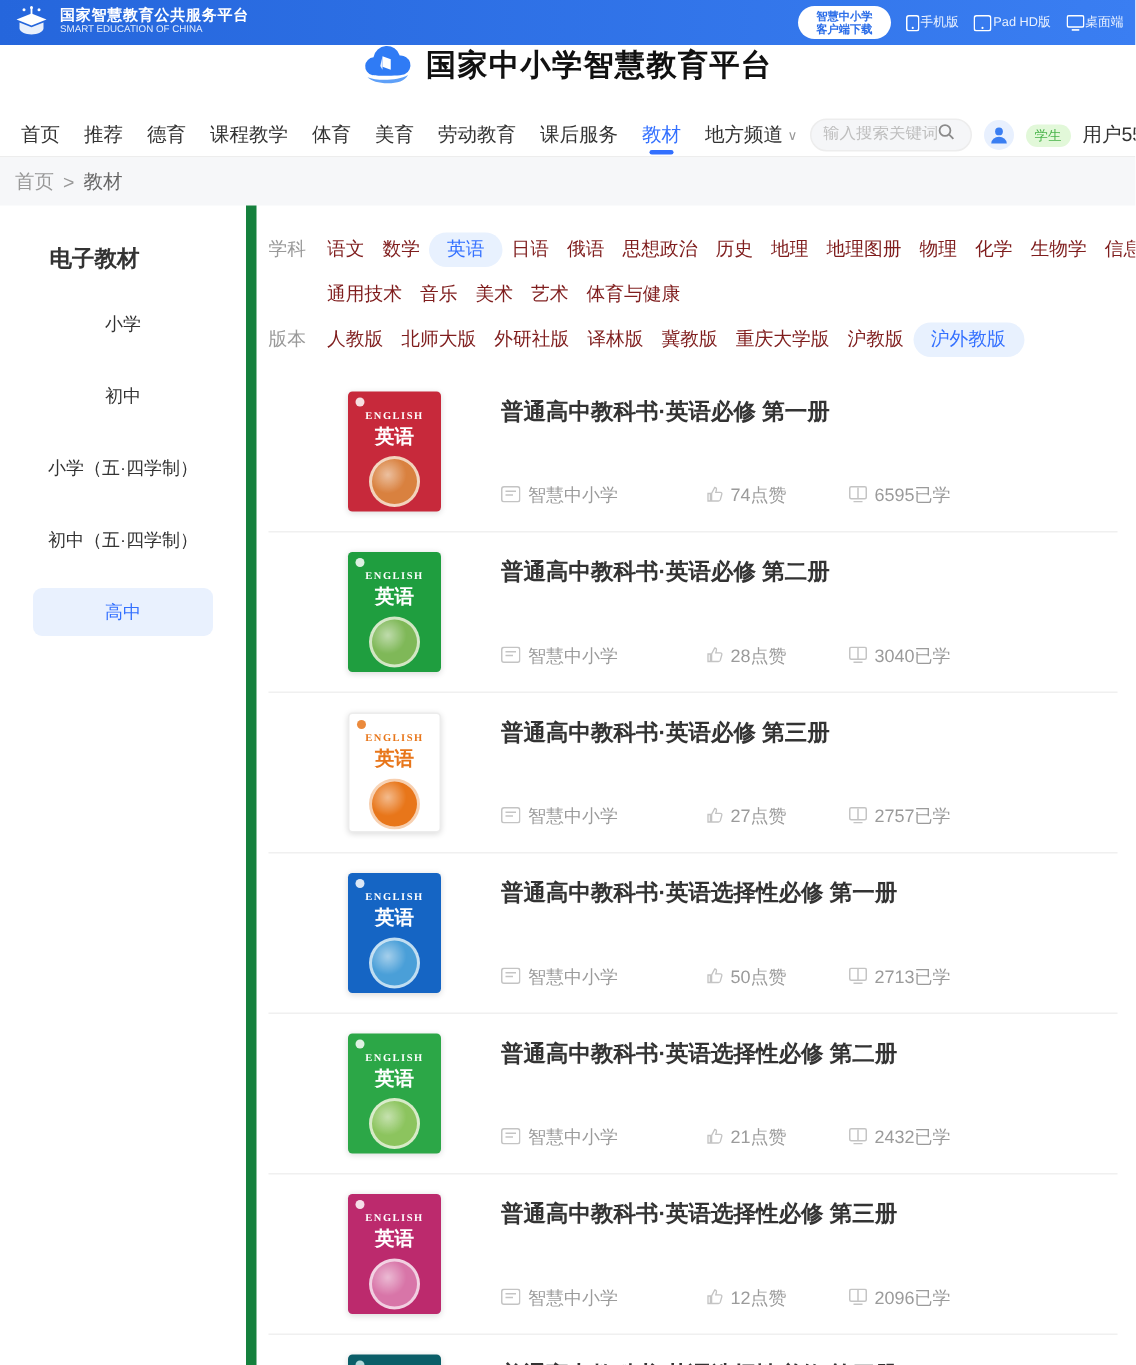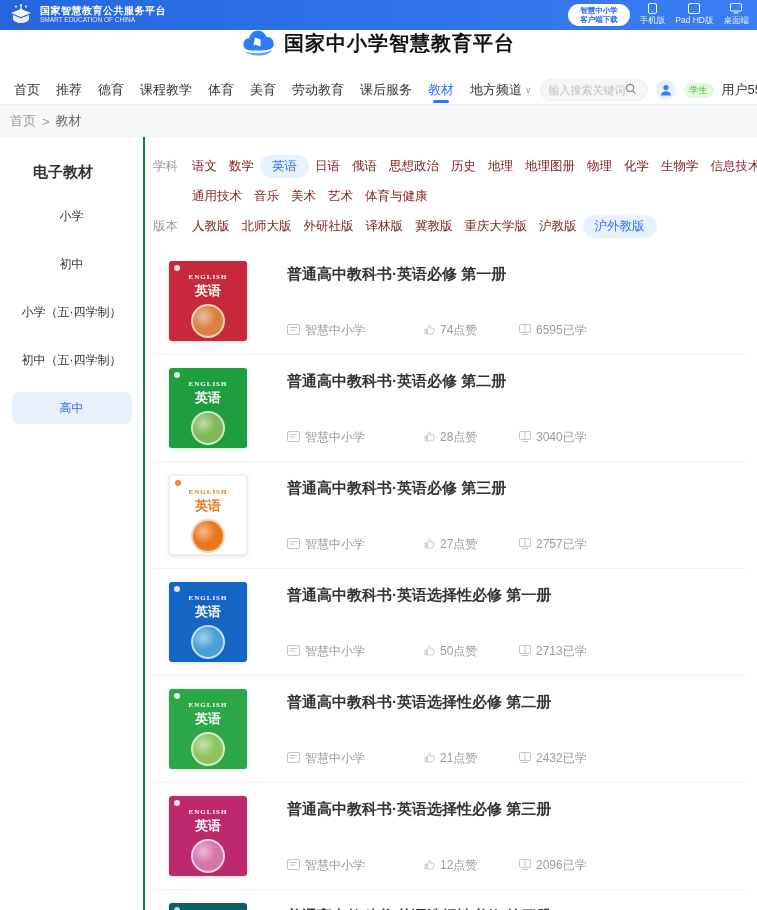--- a/index.html
+++ b/index.html
@@ -10,74 +10,74 @@
   .topbar { height:30px; background:linear-gradient(90deg,#2566dc,#3a7ef2);
     display:flex; align-items:center; padding:0 8px; color:#fff; }
   .tb-logo { display:flex; align-items:center; gap:6px; }
   .tb-logo svg { display:block; }
   .tb-logo-text { line-height:1.05; }
   .tb-title { font-size:10px; font-weight:bold; letter-spacing:.5px; }
   .tb-sub { font-size:6.5px; opacity:.85; transform-origin:left; }
   .tb-right { margin-left:auto; display:flex; align-items:center; gap:10px; }
   .tb-pill { background:#fff; color:#2b6de8; border-radius:12px; padding:2px 12px;
     font-size:7.5px; line-height:9px; text-align:center; font-weight:bold; cursor:pointer; }
-  .tb-link { display:flex; flex-direction:column; align-items:center; gap:1px;
+  .tb-link { display:flex; flex-direction:row; align-items:center; gap:1px;
     font-size:8.5px; color:#eaf2ff; cursor:pointer; }
   .tb-link svg { display:block; }
 
   
   .site-header { height:46px; display:flex; align-items:flex-start; justify-content:center; gap:8px; background:#fff; }
   .site-title { font-size:20px; font-weight:bold; color:#111; letter-spacing:1px; }
 
   
   .navbar { height:29px; display:flex; align-items:center; padding:0 6px;
     border-bottom:1px solid #ededed; background:#fff; }
   .nav-item { font-size:13px; color:#333; padding:0 8px; cursor:pointer; position:relative;
     height:100%; display:flex; align-items:center; white-space:nowrap; }
   .nav-item.active { color:#3370ff; }
   .nav-item.active::after { content:""; position:absolute; left:50%; transform:translateX(-50%);
     bottom:1px; width:16px; height:3px; border-radius:2px; background:#3370ff; }
   .nav-caret { font-size:9px; color:#999; margin-left:3px; }
   .nav-right { margin-left:auto; display:flex; align-items:center; gap:8px; }
   .search-box { width:108px; height:22px; background:#f5f6f8; border:1px solid #ededed;
     border-radius:12px; display:flex; align-items:center; padding:0 8px; }
   .search-box input { border:0; outline:0; background:transparent; width:76px;
-    font-size:11px; color:#333; font-family:Liberation Sans, sans-serif; }
+    font-size:11px; color:#333; font-family:Liberation Mono, monospace; }
   .search-box input::placeholder { color:#bfbfbf; }
   .avatar { width:20px; height:20px; border-radius:50%; background:#e8f0fe;
     display:flex; align-items:center; justify-content:center; cursor:pointer; }
   .badge { background:#e2f8d9; color:#49b34a; font-size:9px; padding:1px 6px;
     border-radius:8px; white-space:nowrap; }
   .user-name { font-size:13px; color:#333; white-space:nowrap; cursor:pointer; }
 
   
   .breadcrumb { height:32px; background:#f6f7f9; display:flex; align-items:center;
     padding:0 10px; font-size:13px; color:#999; gap:6px; }
   .crumb-current { color:#666; }
 
   
   .content { display:flex; height:773px; }
-  .sidebar { width:145px; border-right:2px solid #15803d; padding-top:26px; flex-shrink:0; }
+  .sidebar { width:171px; border-right:7px solid #15803d; padding-top:26px; flex-shrink:0; }
   .sidebar-title { font-size:15px; font-weight:bold; color:#333; margin-left:33px; margin-bottom:18px; }
   .side-item { width:120px; margin:16px auto; height:32px; display:flex; align-items:center;
     justify-content:center; font-size:12px; color:#333; border-radius:6px; cursor:pointer; white-space:nowrap; }
   .side-item.active { background:#e9f1fe; color:#3370ff; }
 
   .main { flex:1; padding:18px 12px 0 8px; overflow:hidden; }
   .filter-row { display:flex; align-items:center; margin-bottom:7px; white-space:nowrap; }
   .filter-label { font-size:12.5px; color:#999; width:33px; flex-shrink:0; padding-left:0; }
   .filter-indent { width:33px; flex-shrink:0; }
   .chip { font-size:12.5px; color:#7f1d1d; padding:3px 6px; border-radius:13px; cursor:pointer; }
   .chip.active { background:#e8f1fe; color:#3370ff; padding:3px 12px; }
 
   
   .book-list { margin-top:10px; }
   .book-item { display:flex; padding:13px 0 13px 16px; border-bottom:1px solid #f0f0f0; }
-  .cover { width:78px; height:80px; border-radius:3px; position:relative; flex-shrink:0;
-    box-shadow:0 1px 4px rgba(0,0,0,.15); cursor:pointer; overflow:hidden; text-align:center; }
+  .cover { width:62px; height:80px; border-radius:3px; position:relative; flex-shrink:0;
+    box-shadow:0 1px 4px rgba(0,0,0,.15); cursor:pointer; overflow:hidden; text-align:center;margin-left:37px; }
   .cover-dot { position:absolute; top:4px; left:5px; width:6px; height:6px; border-radius:50%;
     background:currentColor; opacity:.85; }
   .cover-en { font-size:7px; font-weight:bold; letter-spacing:1px; margin-top:12px;
     font-family:"Liberation Serif","DejaVu Serif",serif; }
   .cover-cn { font-size:13px; font-weight:bold; margin-top:1px; }
   .cover-circle { width:34px; height:34px; border-radius:50%; margin:4px auto 0;
     border:2px solid rgba(255,255,255,.65); }
   .book-info { margin-left:40px; flex:1; display:flex; flex-direction:column;
     justify-content:space-between; padding:4px 0 2px; }
   .book-title { font-size:15px; font-weight:600; color:#333; cursor:pointer; }

